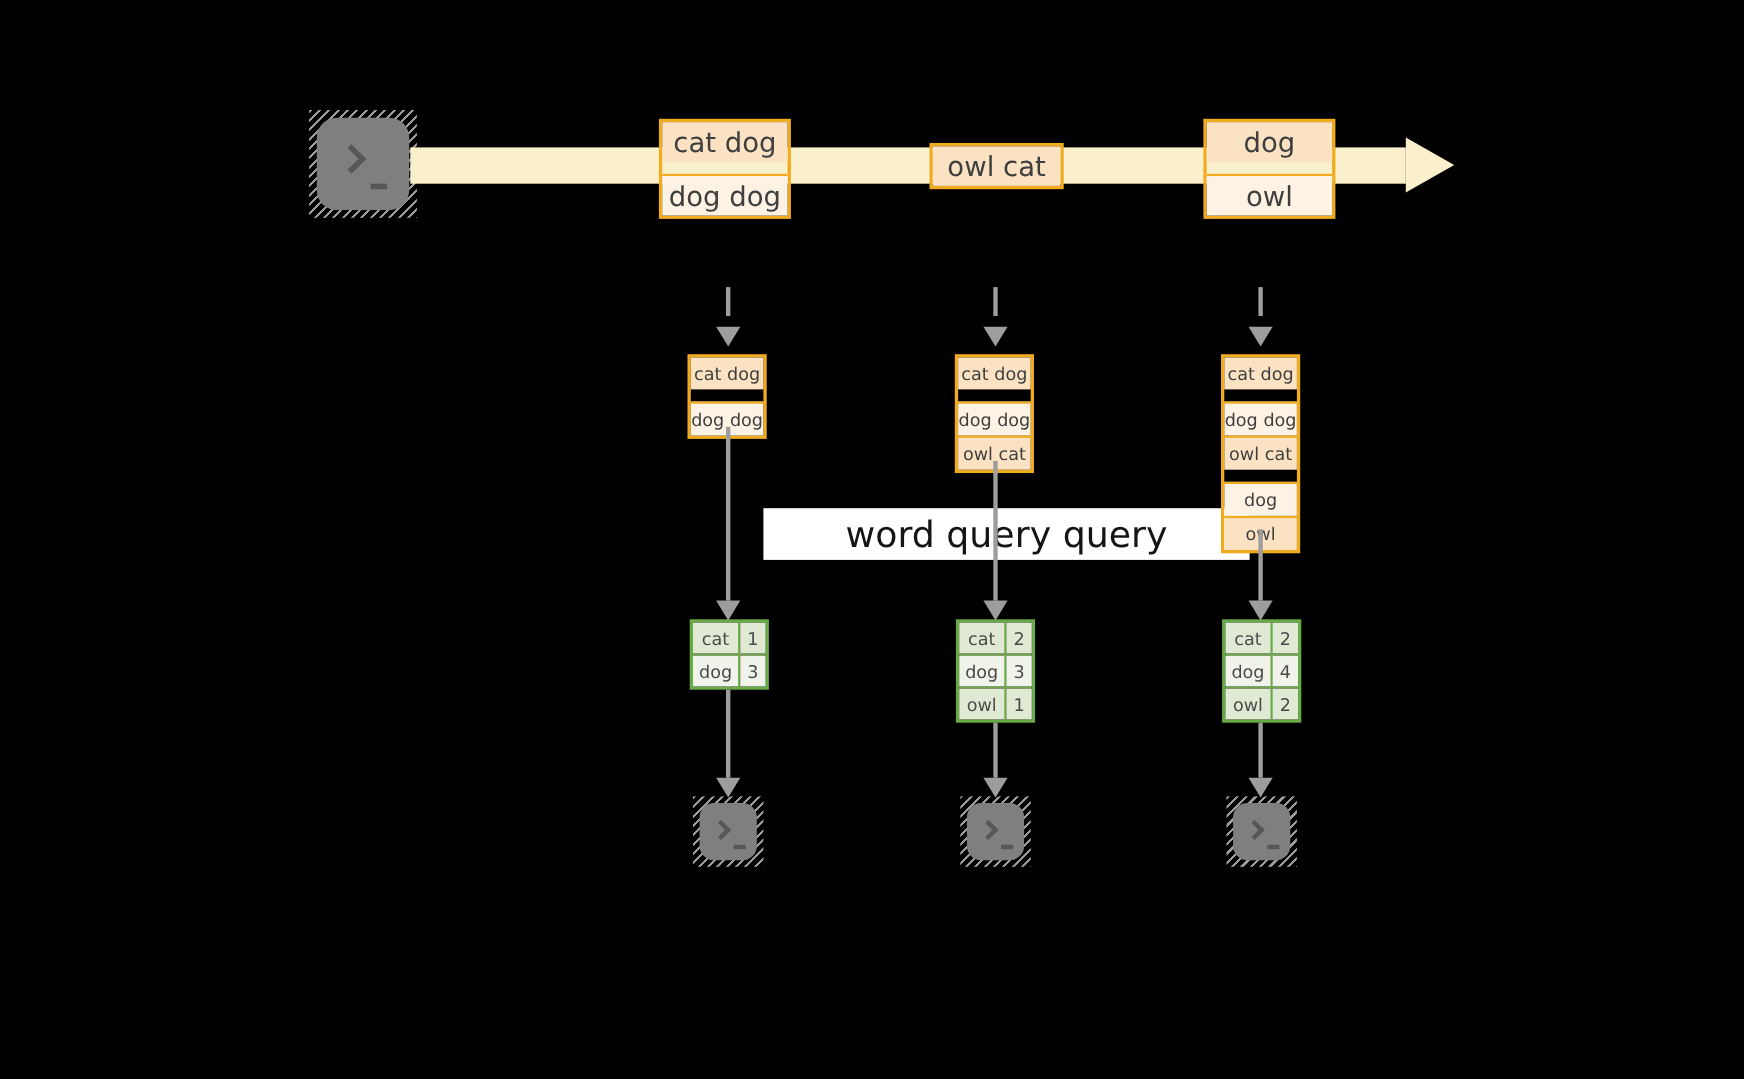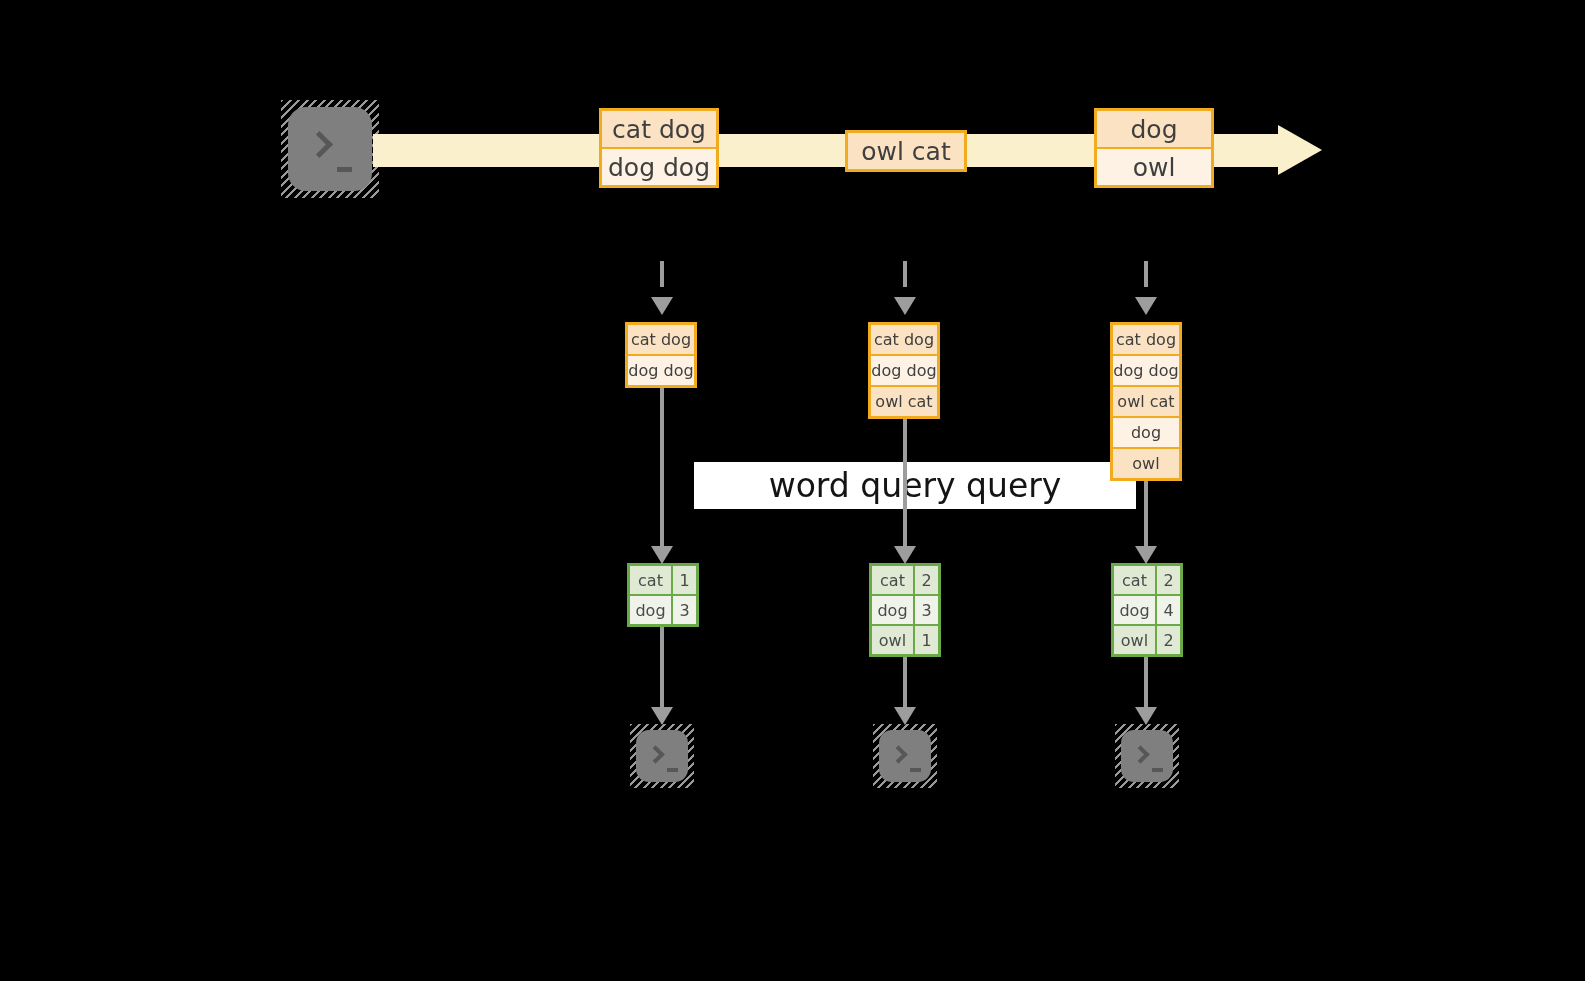--- a/index.html
+++ b/index.html
@@ -37,21 +37,21 @@
          font-size:25px;color:var(--ink);}
   .ecell + .ecell{border-top:2px solid var(--orange);}
 
   
   .sbox{position:absolute;border:3px solid var(--orange);z-index:2;}
   .scell{width:66px;height:29px;display:flex;align-items:center;justify-content:center;
          font-size:16px;color:var(--ink);}
   .scell + .scell{border-top:2px solid var(--orange);}
 
   .c-dark{background:var(--peach_dark);}
-  .c-light{background:var(--peach_light);}
+  .c-light{background:var(--peach_light);margin-top:11px;}
 
   
   .shaft{position:absolute;width:4px;background:var(--arrow);z-index:3;}
   .dshaft{position:absolute;width:4px;z-index:3;
           background:repeating-linear-gradient(to bottom,var(--arrow) 0 26px,transparent 26px 36px);}
   .ahead{position:absolute;width:0;height:0;z-index:3;
          border-left:11px solid transparent;border-right:11px solid transparent;
          border-top:18px solid var(--arrow);}
 
   

